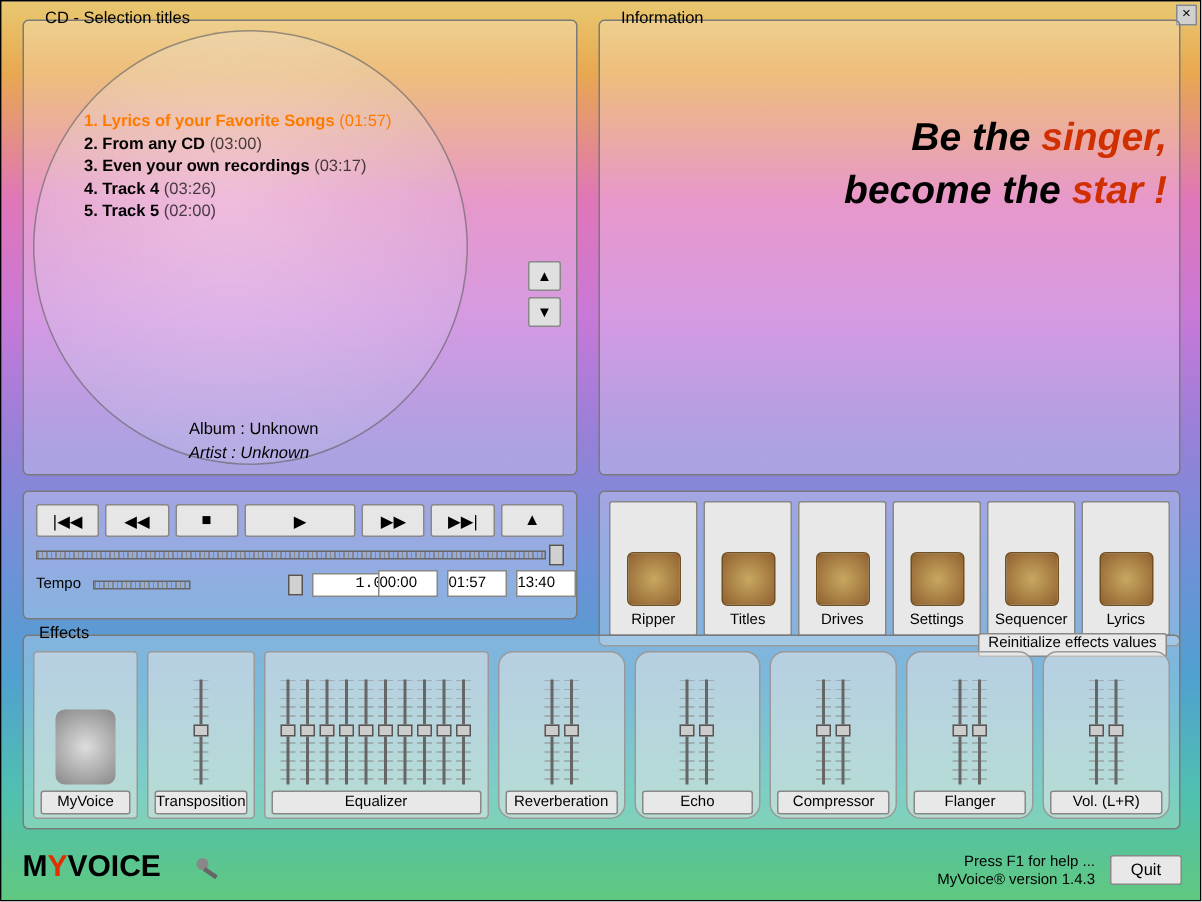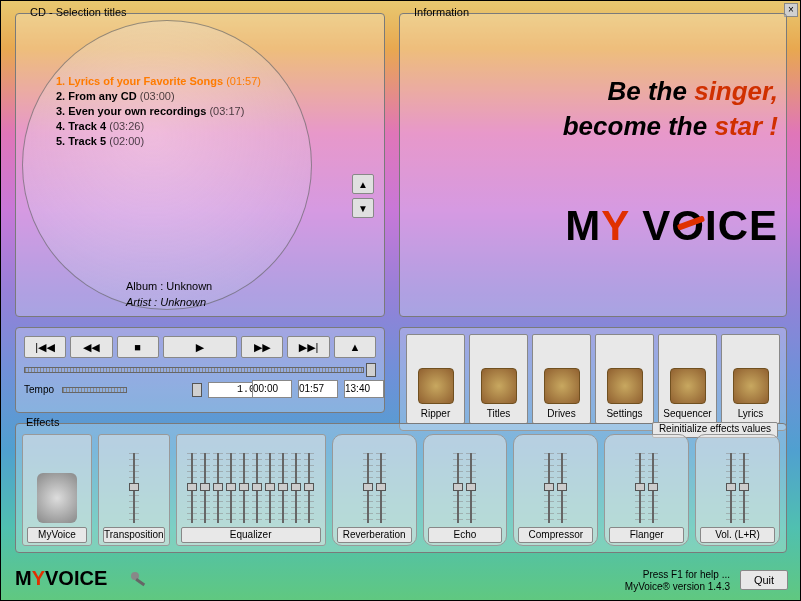--- a/index.html
+++ b/index.html
@@ -162,23 +162,20 @@
 
   <div class="panel" id="info-panel">
     <div class="panel-title">Information</div>
     <div class="info-body">
       <div class="tag1">
         <span>Be the </span><span class="hl">singer,</span>
       </div>
       <div class="tag2">
         <span>become the </span><span class="hl">star !</span>
       </div>
-      <div class="logo-big">
-        <span>M</span><span class="y">Y</span><span> V</span><span class="o">O</span><span>ICE</span>
-      </div>
     </div>
   </div>
 
   <div class="panel" id="transport">
     <div class="trans-row1">
       <div class="tbtn">|◀◀</div>
       <div class="tbtn">◀◀</div>
       <div class="tbtn">■</div>
       <div class="tbtn" style="flex:1.8">▶</div>
       <div class="tbtn">▶▶</div>

